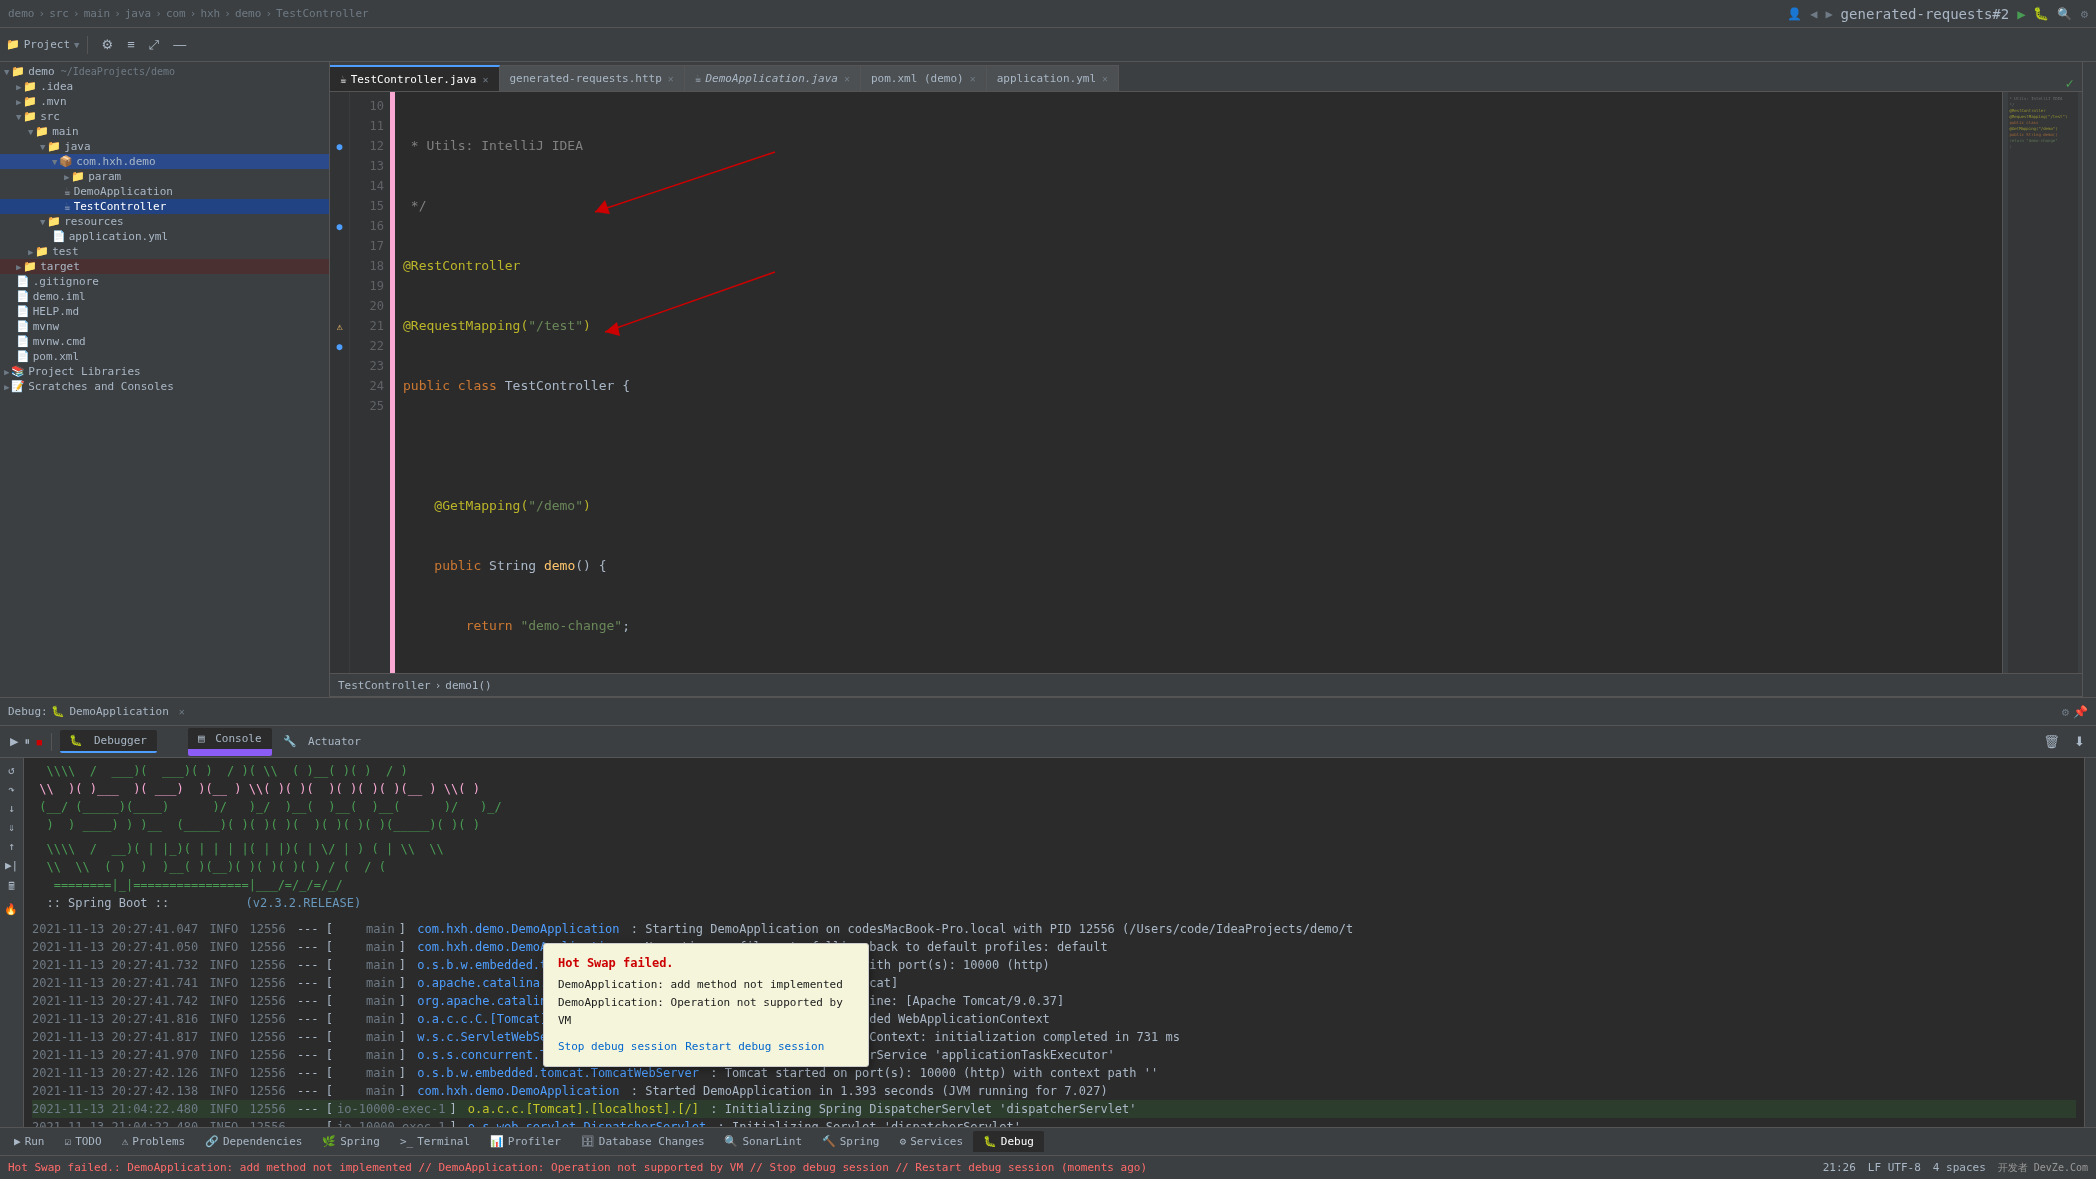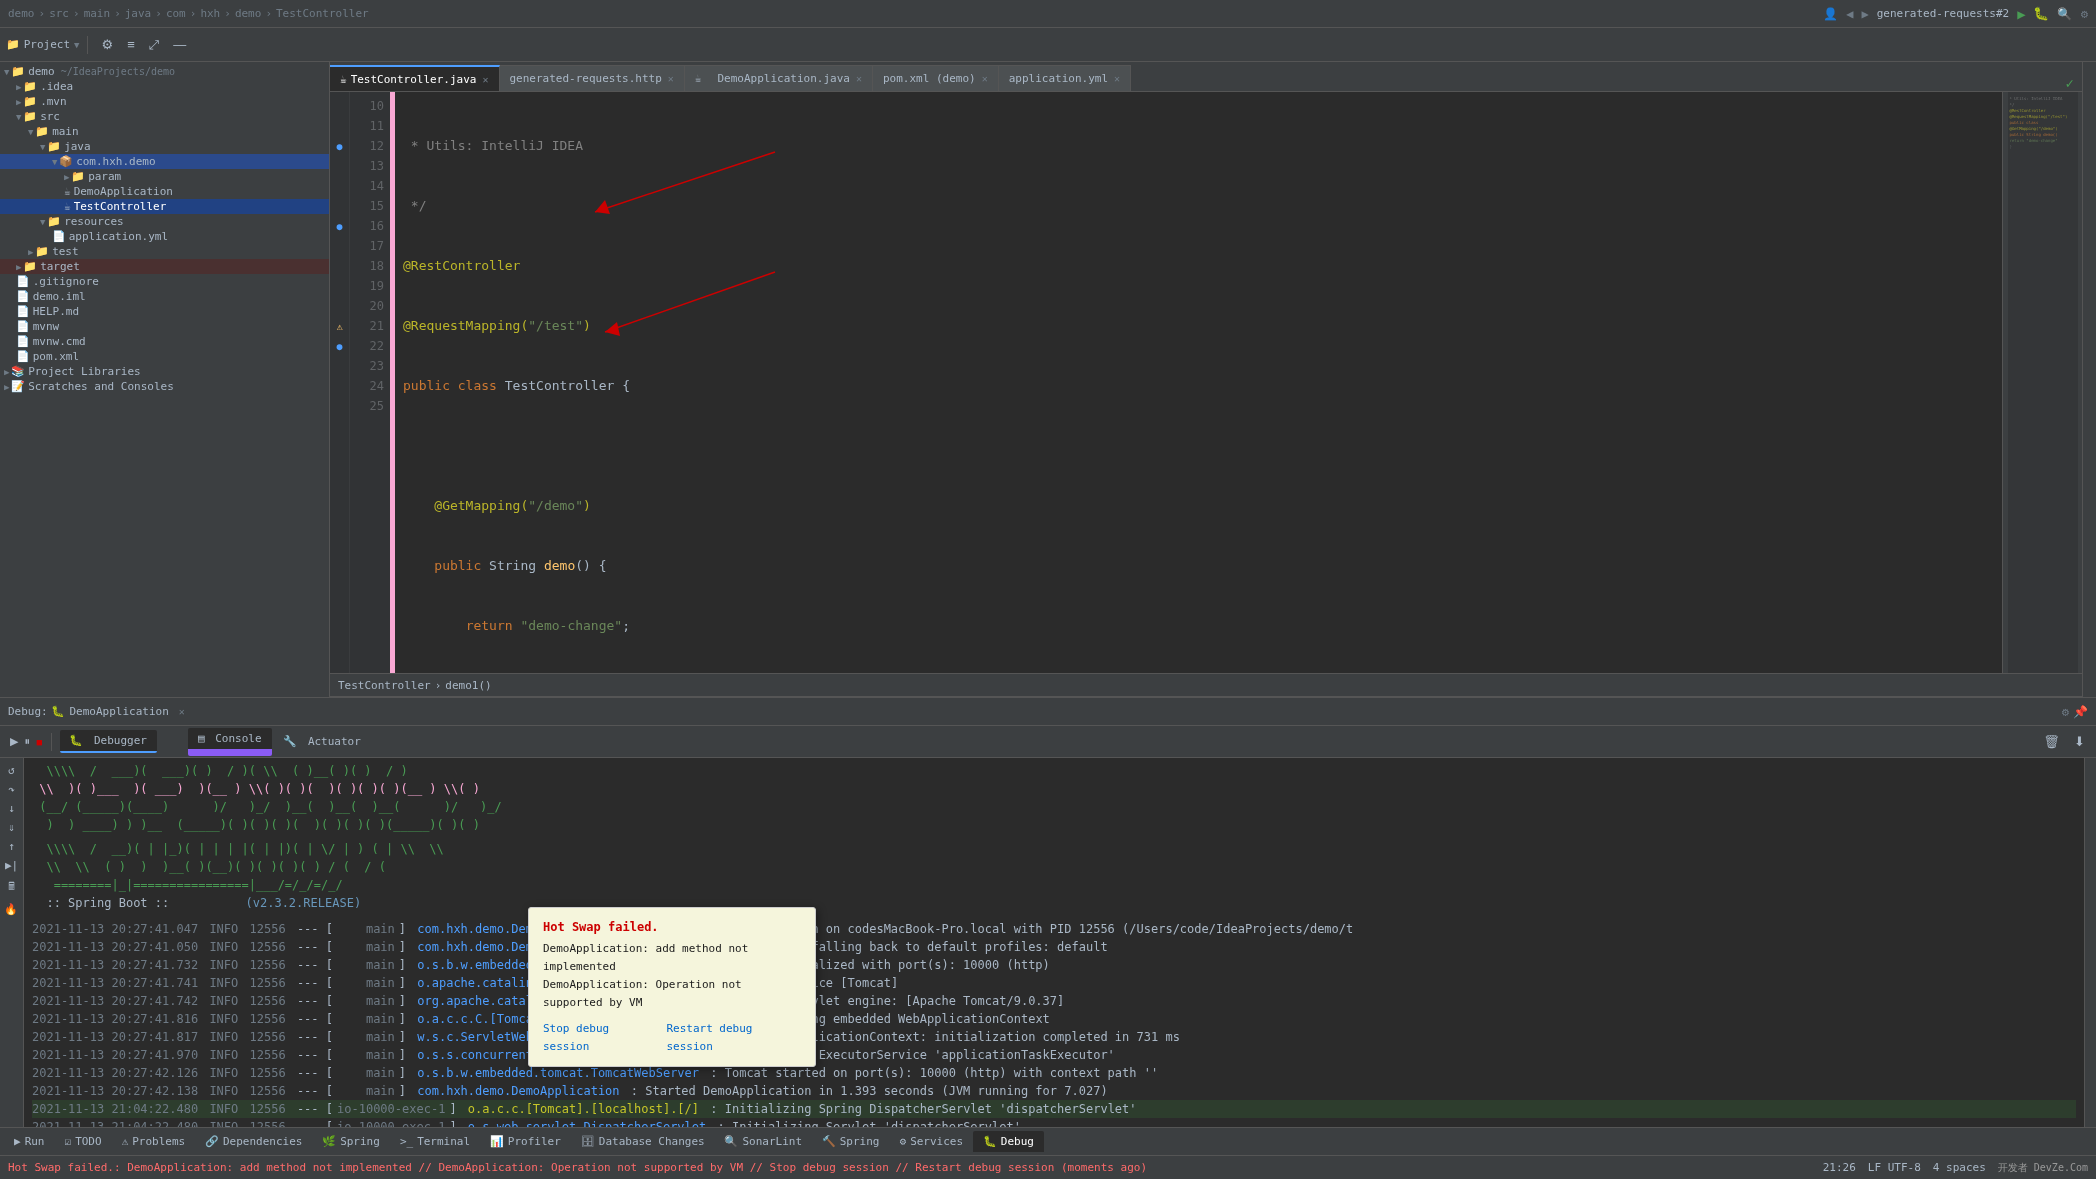--- a/index.html
+++ b/index.html
@@ -294,28 +294,28 @@
     .console-level { color: #6e7a85; }
     .console-pid { color: #6e7a85; }
     .console-thread { color: #6e7a85; }
     .console-class { color: #4e9eff; }
     .console-msg { color: #a9b7c6; }
 
     
     .hotswap-popup {
       position: absolute;
       bottom: 60px;
-      left: 504px;
+      left: 519px;
       background: #f5f5dc;
       color: #1a1a1a;
       border: 1px solid #ccc;
       padding: 10px 14px;
       font-size: 11px;
       border-radius: 3px;
-      width: 288px;
+      width: 326px;
       z-index: 100;
       box-shadow: 2px 2px 8px rgba(0,0,0,0.4);
     }
     .hotswap-title { font-weight: bold; color: #c00; margin-bottom: 4px; font-size: 12px; }
     .hotswap-links { display: flex; gap: 8px; margin-top: 8px; }
     .hotswap-link { color: #0066cc; cursor: pointer; font-size: 11px; }
 
     
     .status-bar {
       height: 24px;
@@ -403,21 +403,21 @@
     <span>hxh</span>
     <span>›</span>
     <span>demo</span>
     <span>›</span>
     <span>TestController</span>
   </div>
   <div style="margin-left: auto; display: flex; gap: 8px; align-items: center;">
     <span style="color: #6e7a85;">👤</span>
     <span style="color: #6e7a85;">◀</span>
     <span style="color: #6e7a85;">▶</span>
-    <span style="color: #a9b7c6; font-size: 11px;">generated-requests#2</span>
+    <span style="color: #a9b7c6; font-size: 14px;">generated-requests#2</span>
     <span style="color: #499c54; font-size: 14px;">▶</span>
     <span style="color: #6e7a85; font-size: 13px;">🐛</span>
     <span style="color: #6e7a85;">🔍</span>
     <span style="color: #6e7a85;">⚙</span>
   </div>
 </div>
 
 <div class="toolbar">
   <span style="font-size: 11px;">📁</span>
   <span style="font-size: 11px; color: #a9b7c6;">Project</span>
@@ -546,21 +546,21 @@
         <span>☕</span>
         <span style="margin-left: 4px;">TestController.java</span>
         <span class="close-btn">✕</span>
       </div>
       <div class="editor-tab">
         <span>generated-requests.http</span>
         <span class="close-btn">✕</span>
       </div>
       <div class="editor-tab">
         <span>☕</span>
-        <span style="margin-left: 16px;">DemoApplication.java</span>
+        <span style="margin-left: 4px; font-style: italic;">DemoApplication.java</span>
         <span class="close-btn">✕</span>
       </div>
       <div class="editor-tab">
         <span>pom.xml (demo)</span>
         <span class="close-btn">✕</span>
       </div>
       <div class="editor-tab">
         <span>application.yml</span>
         <span class="close-btn">✕</span>
       </div>

